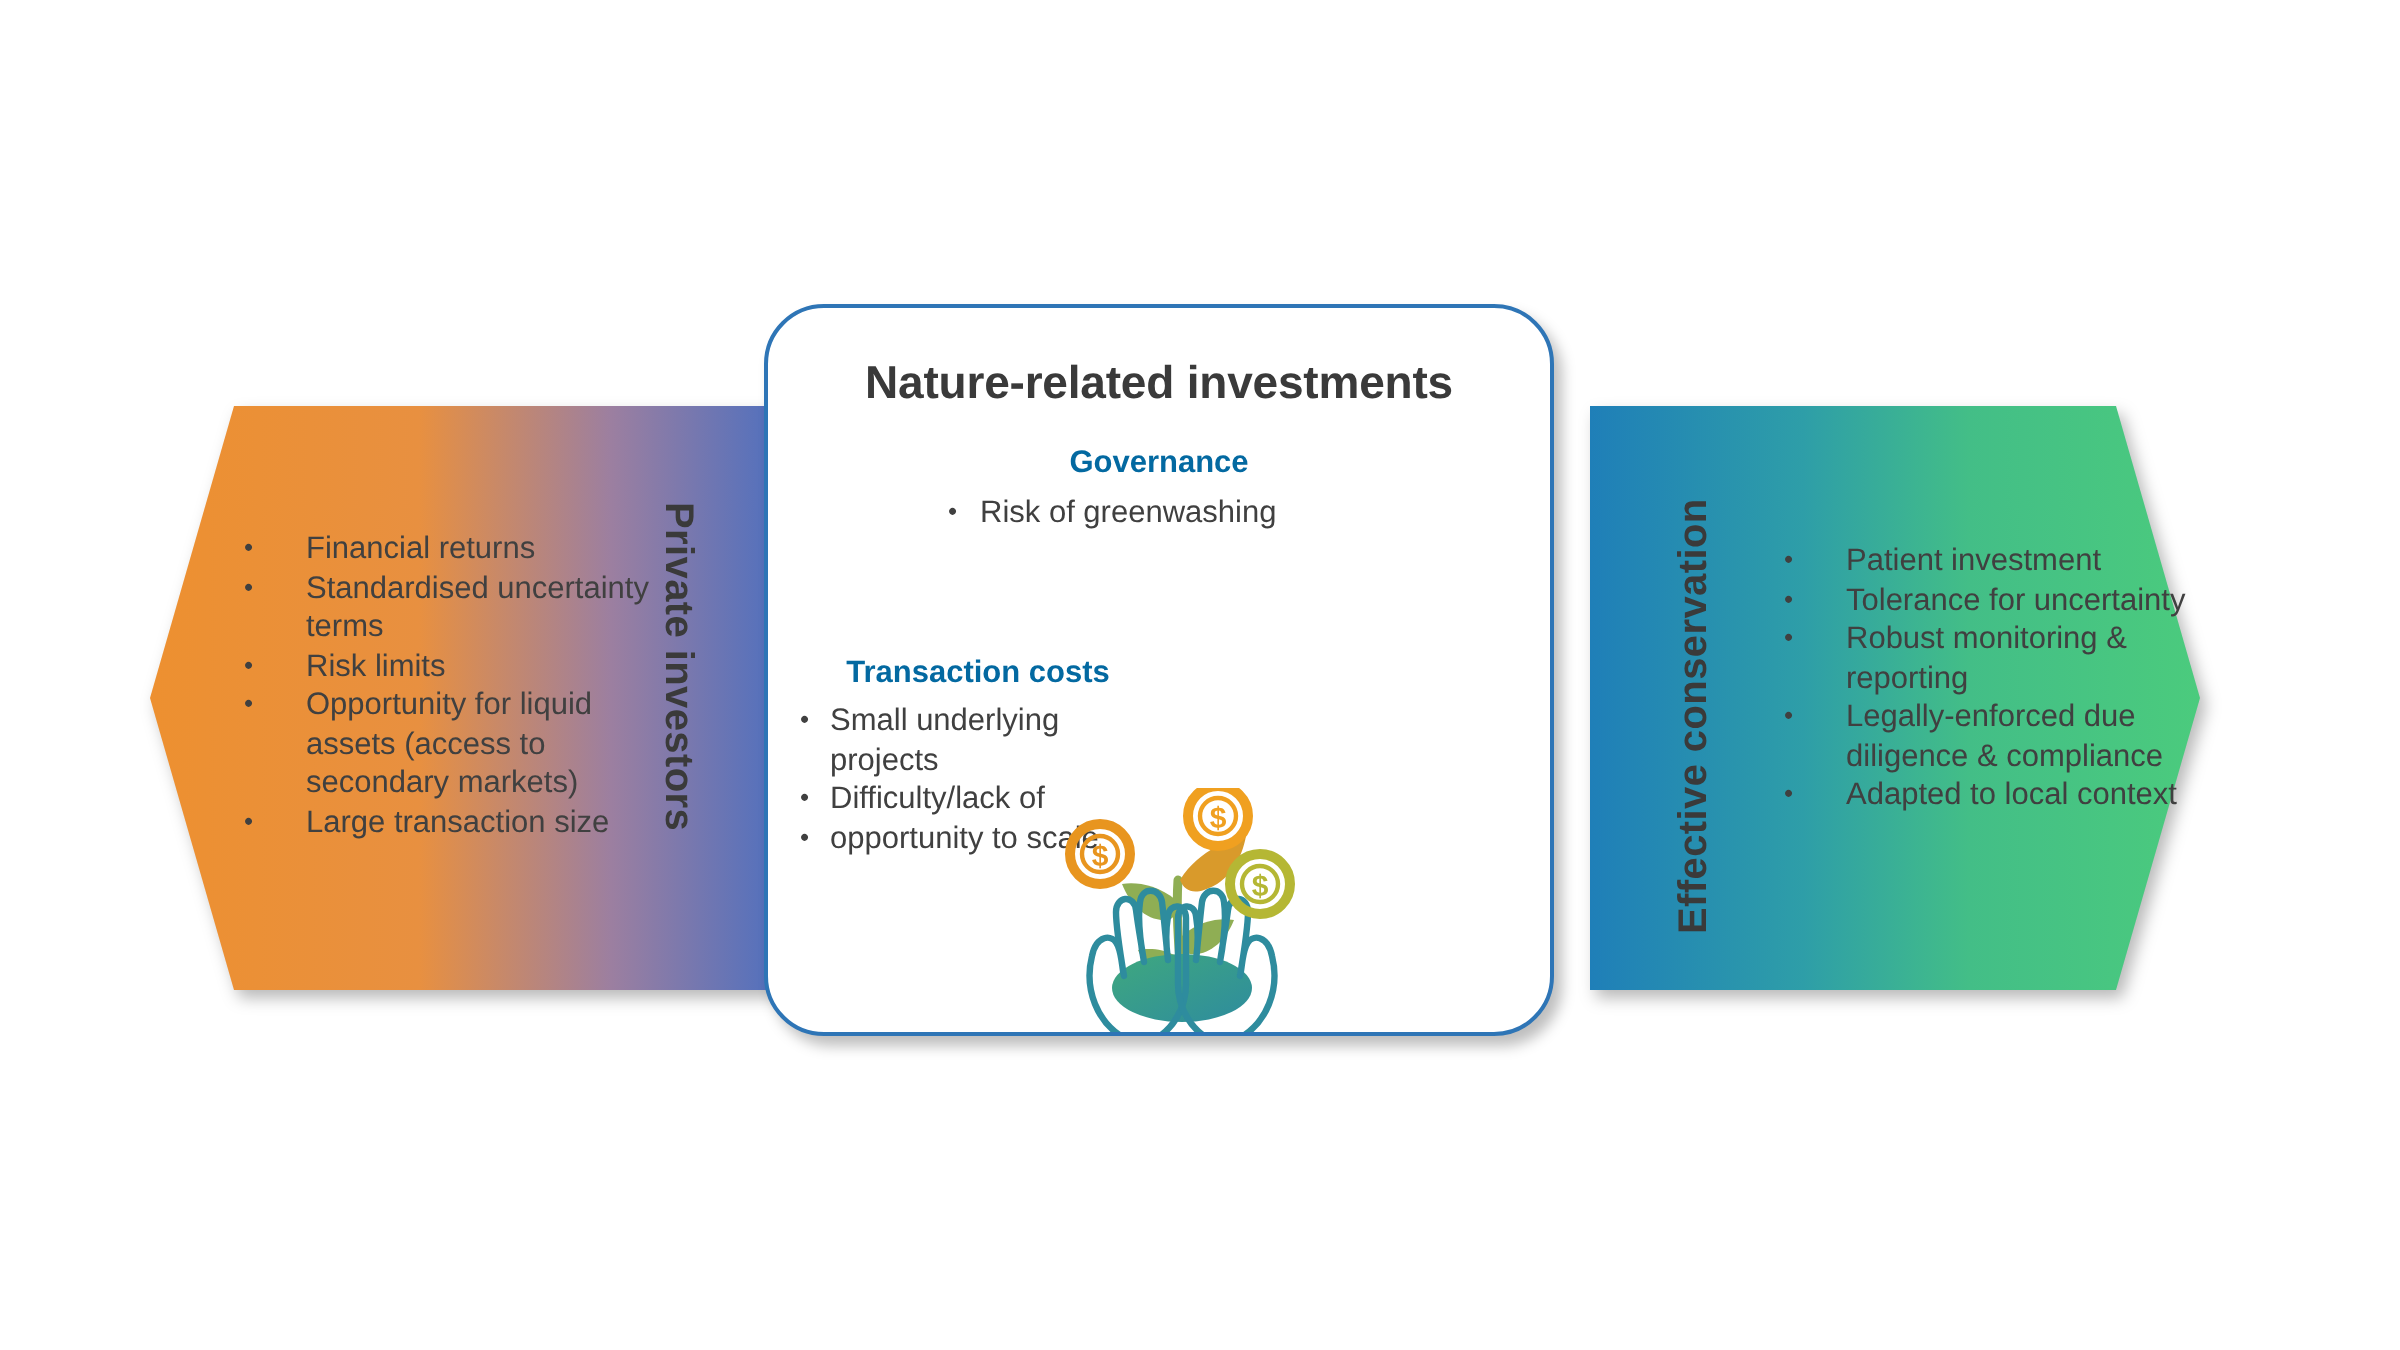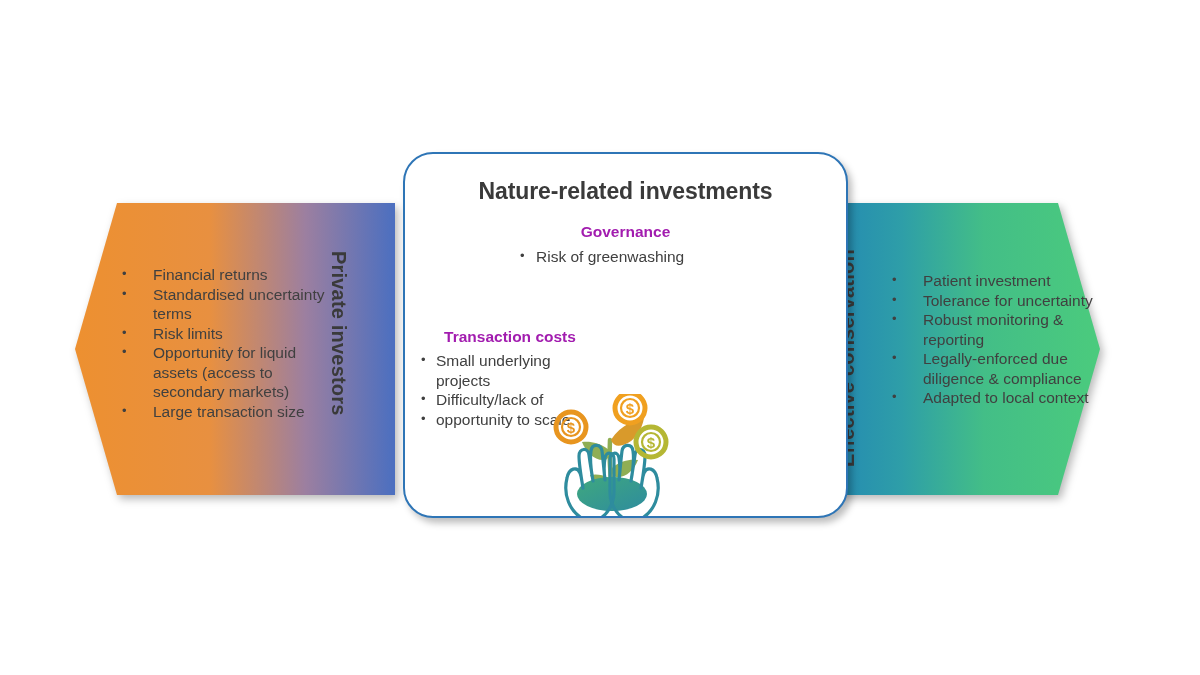--- a/index.html
+++ b/index.html
@@ -92,23 +92,23 @@
   #vlabel-right {
     left: 836px;
     top: 467px;
     transform-origin: 0 0;
     transform: rotate(-90deg);
   }
 
   
   #center-card {
     position: absolute;
-    left: 403px;
+    left: 382px;
     top: 152px;
-    width: 445px;
+    width: 395px;
     height: 366px;
     background: #ffffff;
     border: 2px solid #2E75B6;
     border-radius: 30px;
     box-sizing: border-box;
     box-shadow: 4px 5px 7px rgba(0,0,0,0.26);
     overflow: hidden;
     padding-left: 20px;
   }
 
@@ -120,21 +120,21 @@
     font-size: 23px;
     font-weight: bold;
     color: #3A3A3A;
     letter-spacing: -0.1px;
   }
 
   .sec-head {
     text-align: center;
     font-size: 15.5px;
     font-weight: bold;
-    color: #a21caf;
+    color: #0369a1;
   }
 
   #governance-block {
     position: absolute;
     left: 0; right: 0;
     top: 69px;
   }
   #governance-head { margin-bottom: 6px; }
   #governance-list {
     list-style: none;

